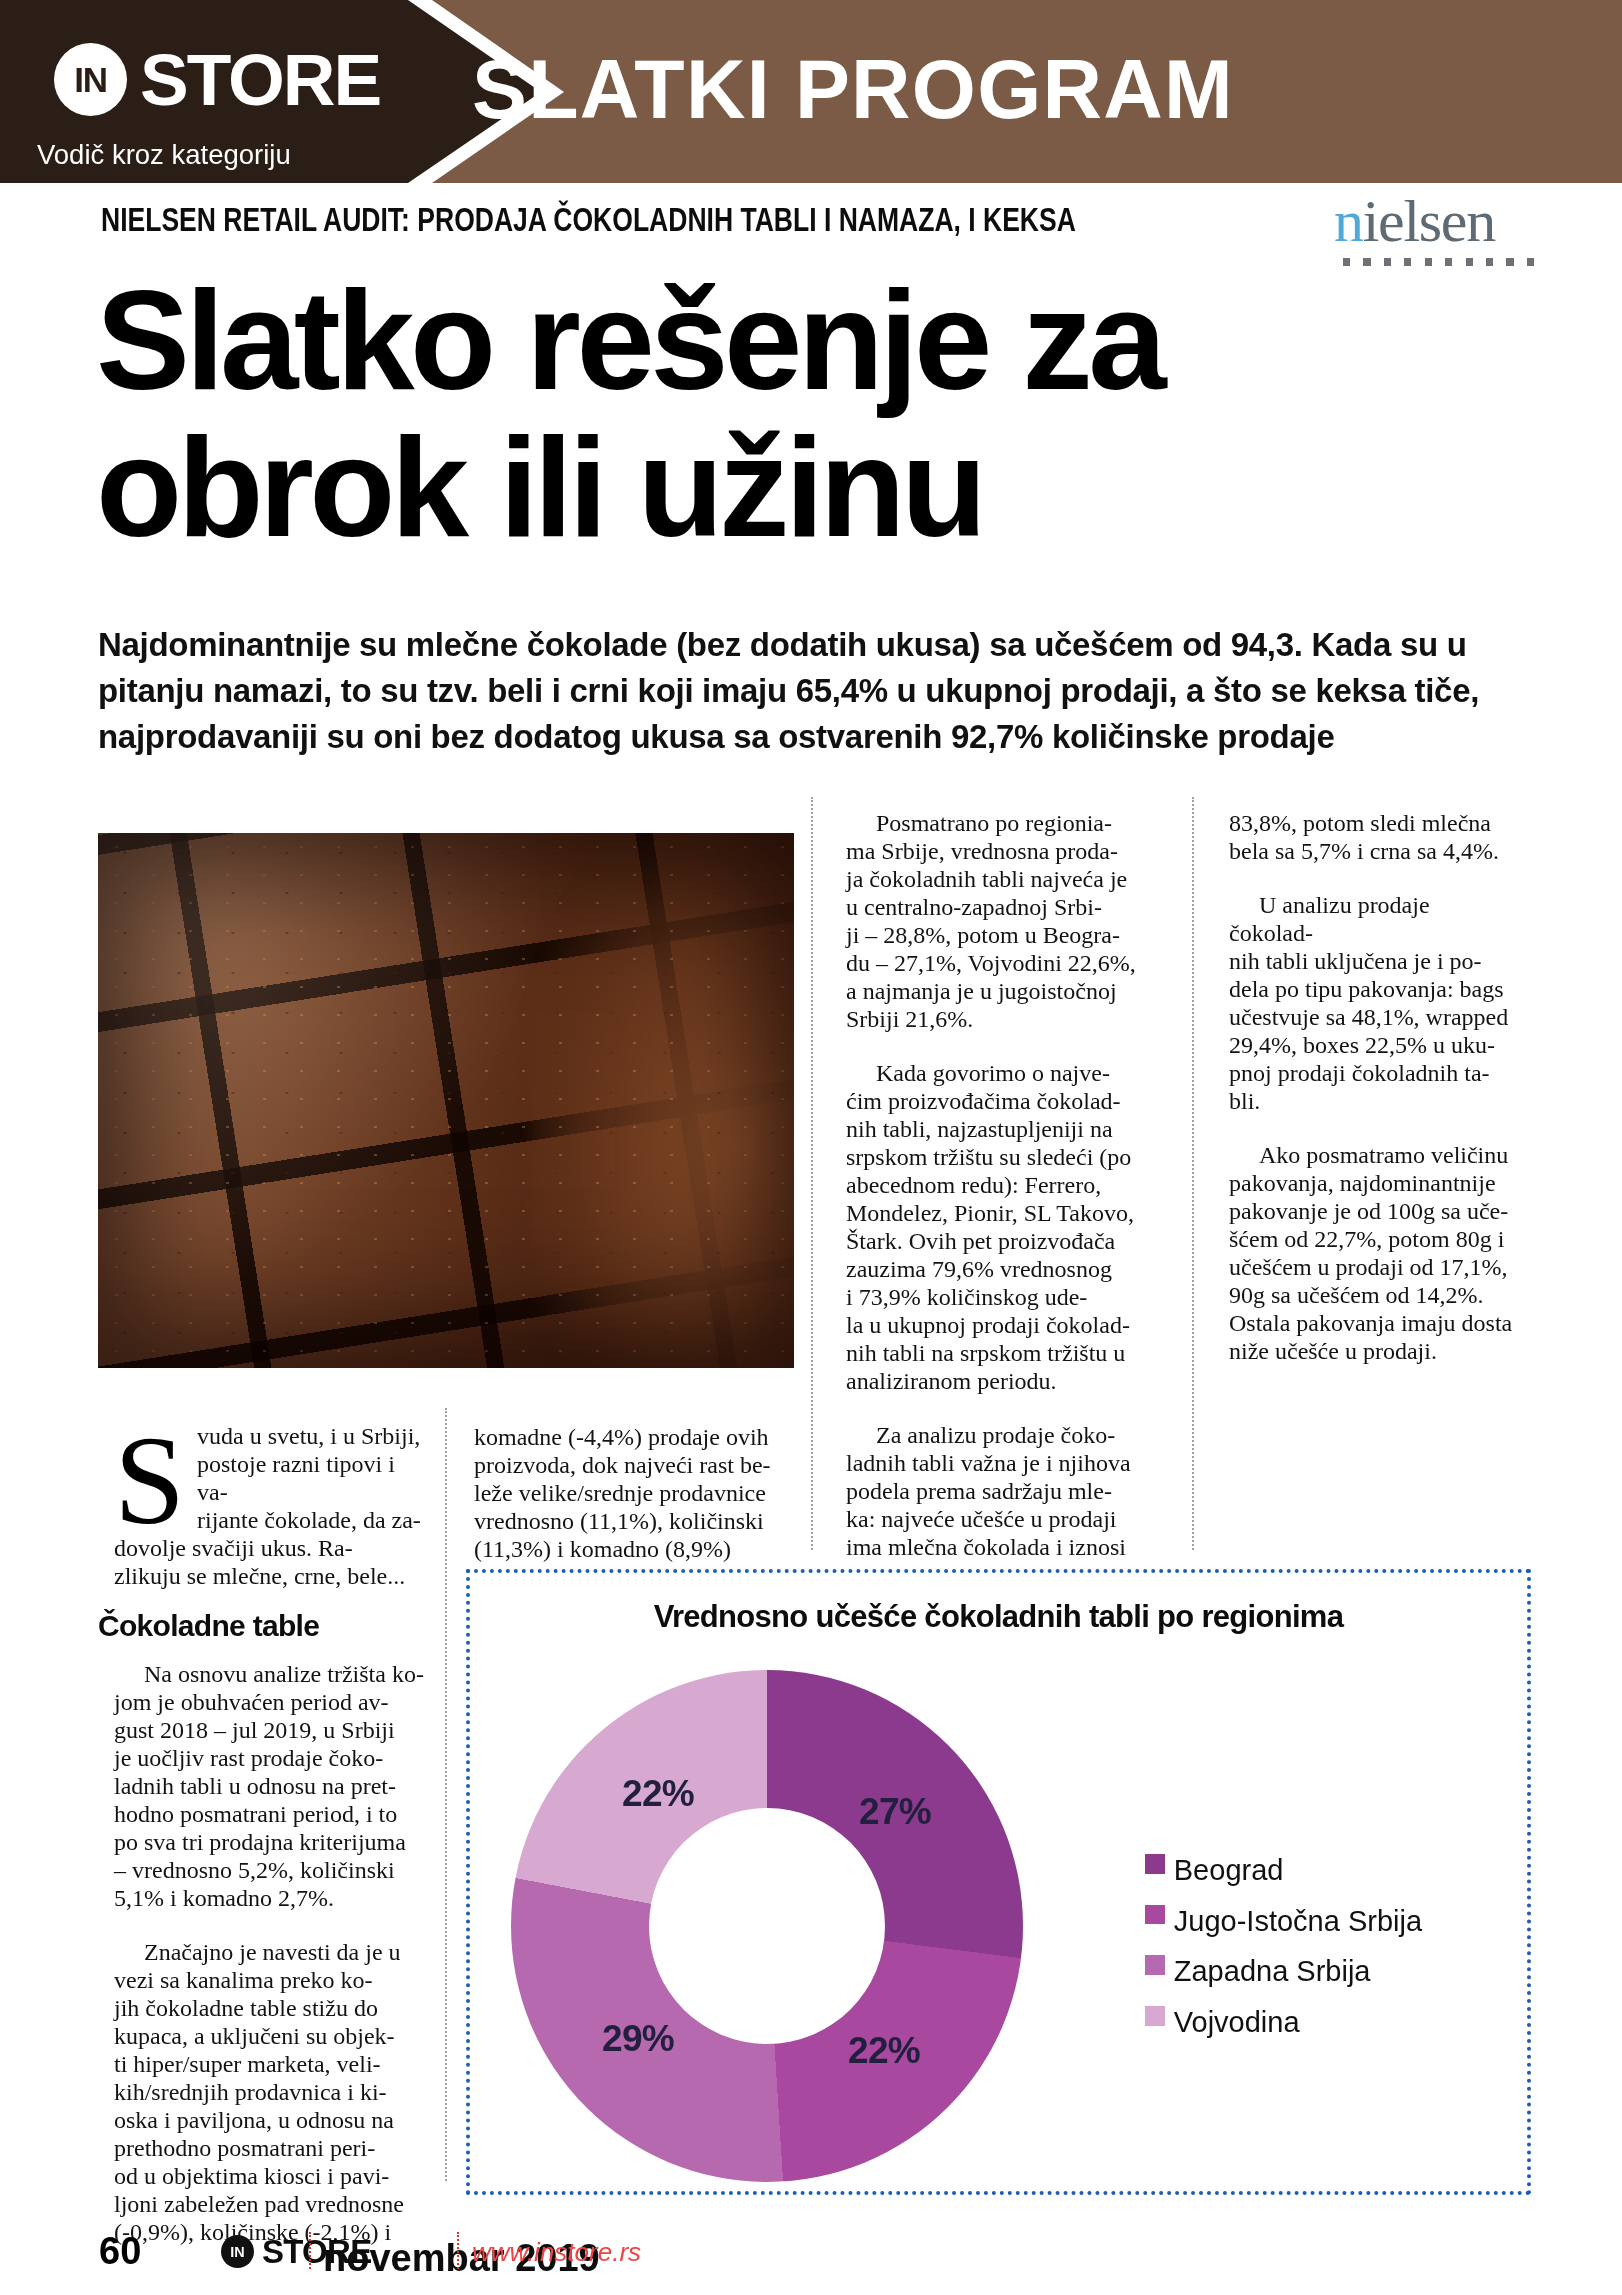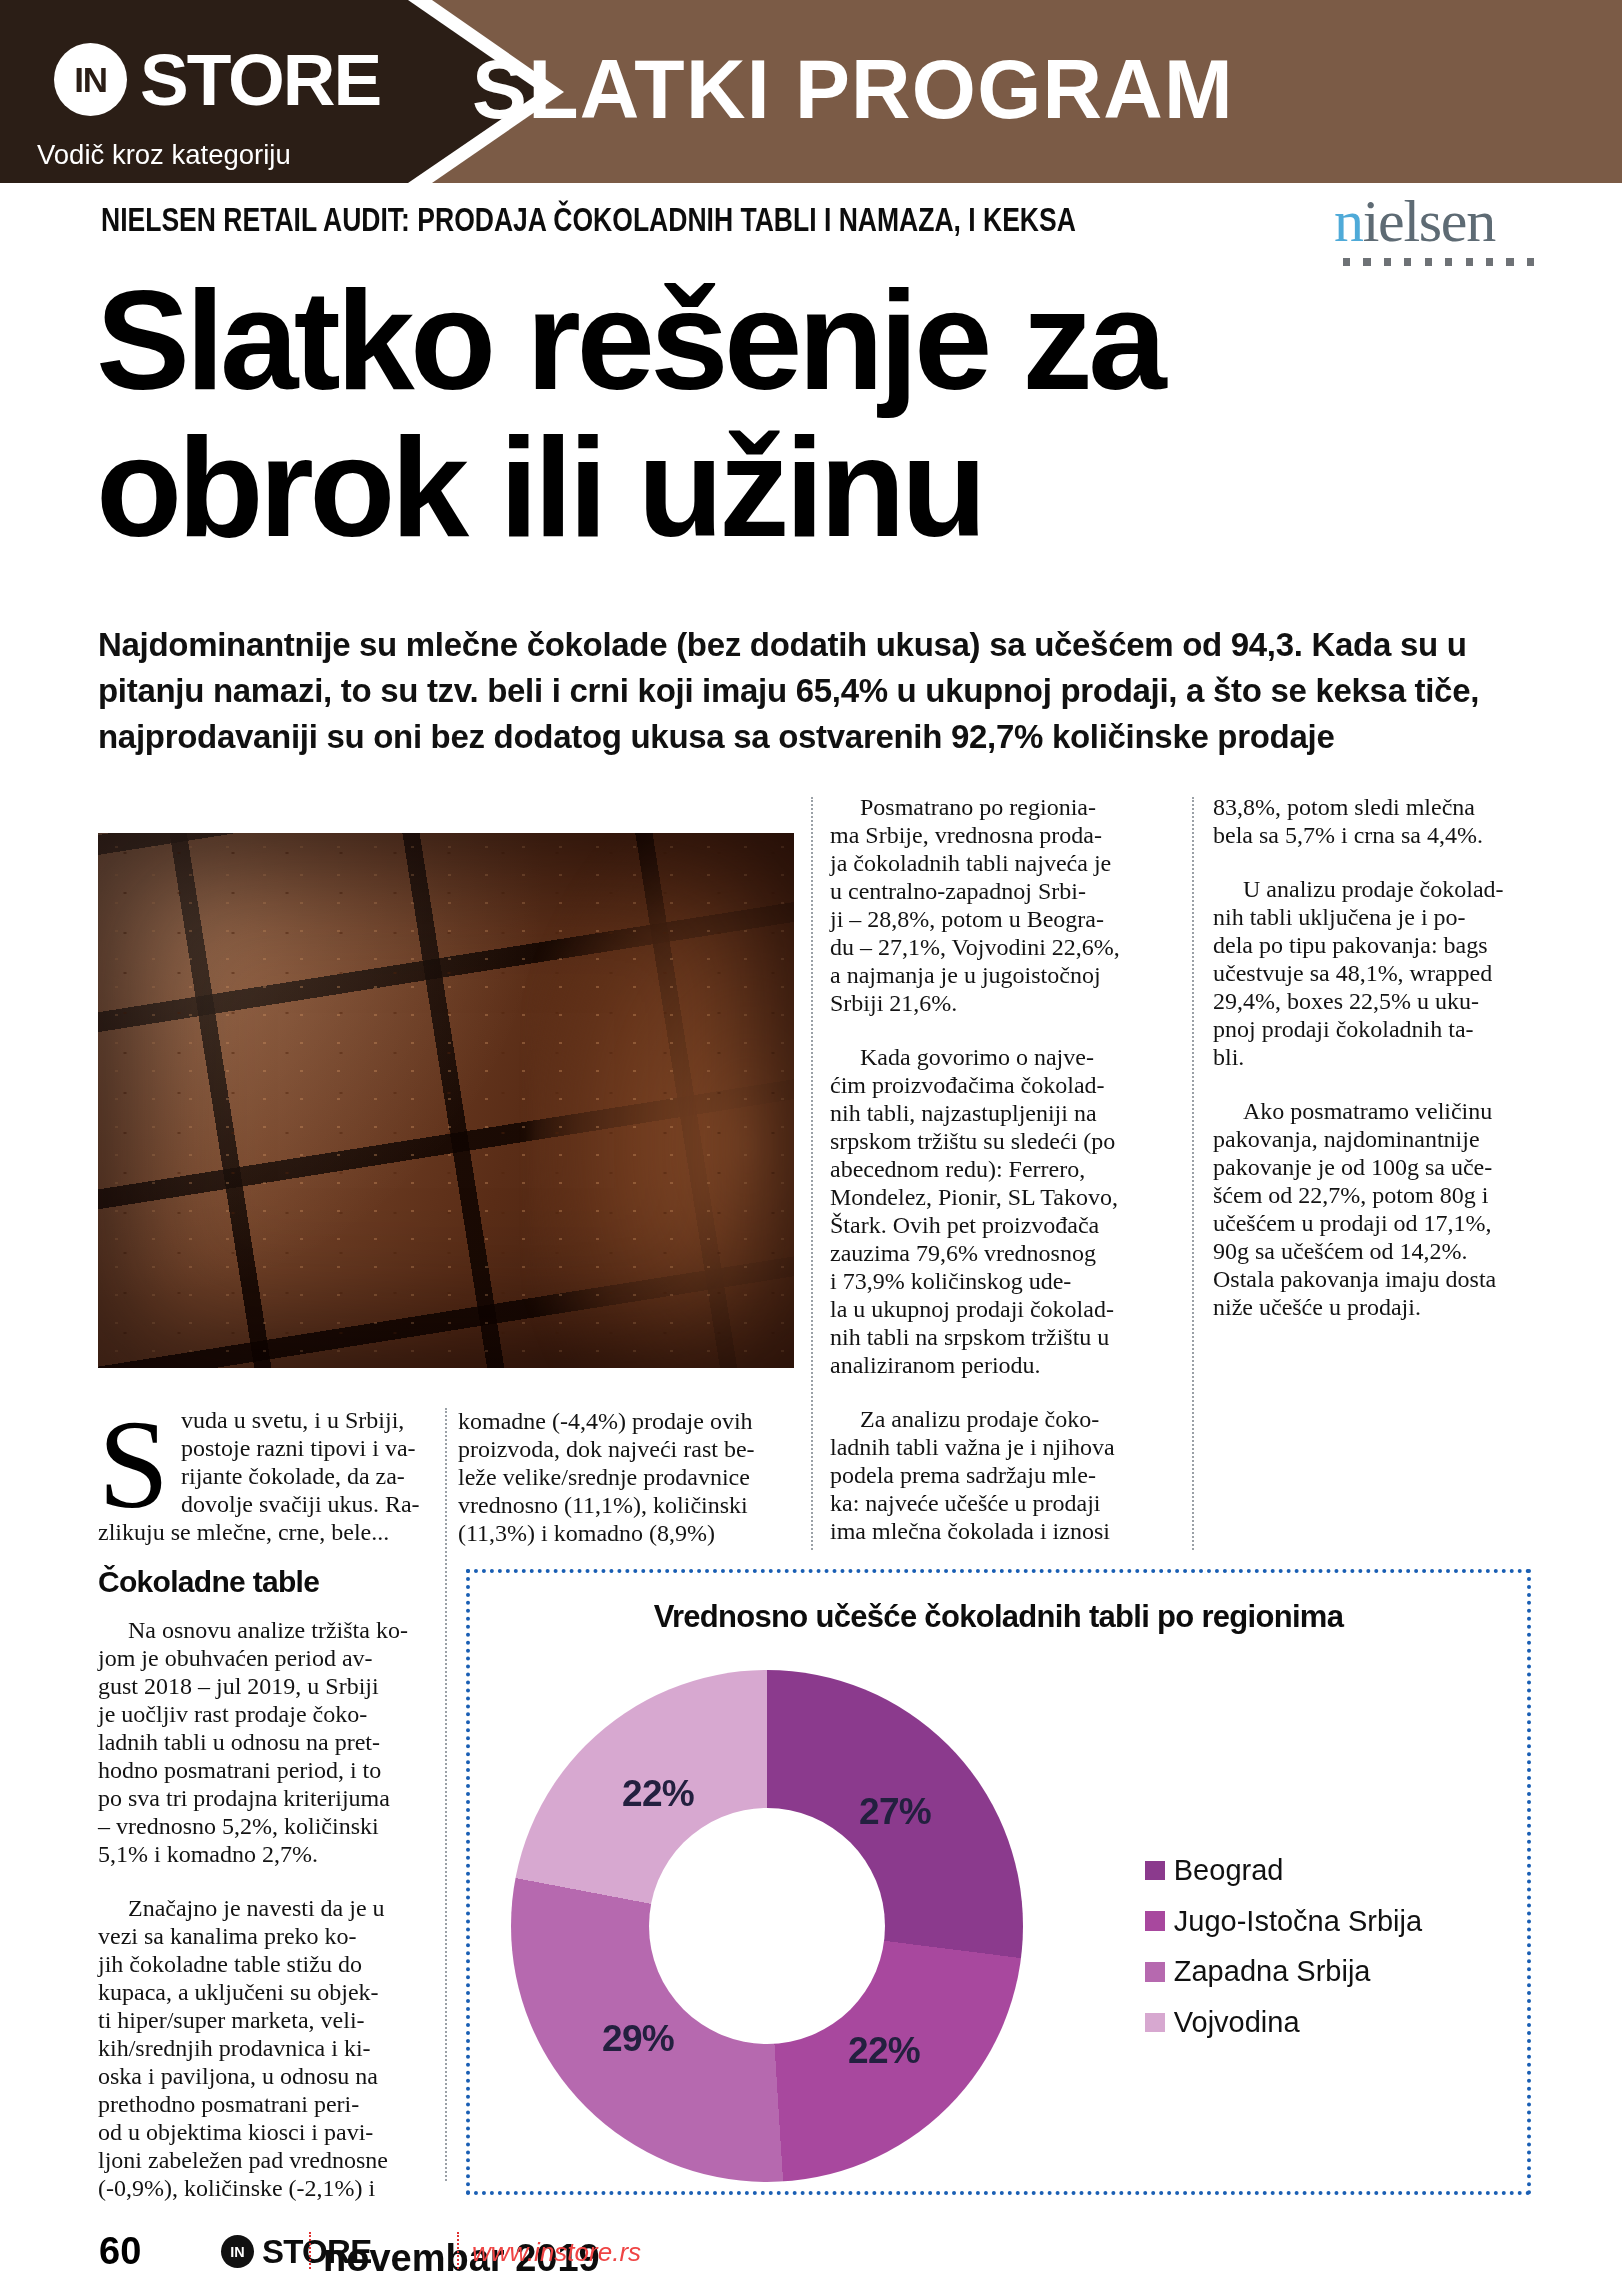--- a/index.html
+++ b/index.html
@@ -52,21 +52,21 @@
     background:radial-gradient(ellipse at 65% 55%, rgba(148,84,46,0.95), rgba(110,58,30,0.55) 55%, transparent 78%); filter:blur(5.2px); }
   .photo .speckles { position:absolute; inset:0; opacity:0.65;
     background-image:radial-gradient(rgba(214,152,102,0.55) 1.3px, transparent 2px),
                      radial-gradient(rgba(80,35,12,0.7) 1.3px, transparent 2px);
     background-size:37px 28px, 54px 40px; }
   .photo .vignette { position:absolute; inset:0; box-shadow:inset 0 0 118px 39px rgba(10,2,0,0.65); }
 
   
   .serif { font-family:"Liberation Serif", serif; font-size:24px; line-height:28px; color:#131313; }
   .col { position:absolute; }
-  .col p { margin:0; }
+  .col p { margin:16px; }
   .col p + p, .col .gap-top { margin-top:26px; }
   .indent { text-indent:30px; }
   .mid-col { left:830px; top:793px; width:348px; }
   .right-col { left:1213px; top:793px; width:322px; }
   .col1 { left:98px; top:1406px; width:349px; }
   .col2 { left:458px; top:1407px; width:349px; }
   .dropcap { float:left; font-family:"Liberation Serif", serif; font-weight:normal; font-size:128px; line-height:98px;
     padding:9.2px 11.8px 0 0; color:#000; }
   .section-heading { font-family:"Liberation Sans", sans-serif; font-weight:bold; font-size:30px; color:#0d0d0d;
     margin:22px 0 19.6px 0; letter-spacing:-0.7px; }
@@ -79,21 +79,21 @@
   
   .chart-box { position:absolute; left:466px; top:1569px; width:1065px; height:626px; background:#fff;
     border:4.6px dotted #1A5FB4; }
   .chart-title { margin-top:26px; text-align:center; font-weight:bold; font-size:31px; letter-spacing:-0.7px; color:#0d0d0d; }
   .donut { position:absolute; left:41px; top:97px; width:512px; height:512px; border-radius:50%; }
   .donut-hole { position:absolute; left:50%; top:50%; width:236px; height:236px; margin:-118px 0 0 -118px;
     border-radius:50%; background:#fff; }
   .slice-label { position:absolute; transform:translate(-50%,-50%); font-weight:bold; font-size:37px;
     color:#23203F; letter-spacing:-0.7px; }
   .legend { position:absolute; left:675px; top:281px; display:flex; flex-direction:column; gap:17.7px; }
-  .legend-row { display:flex; align-items:center; }
+  .legend-row { display:flex; align-items:flex-start; }
   .legend-swatch { width:19.6px; height:19.6px; display:inline-block; flex:0 0 auto; }
   .legend-label { margin-left:9.2px; font-size:29px; color:#111; }
 
   
   .footer { position:absolute; left:0; top:2229px; width:1623px; height:46px; }
   .page-num { position:absolute; left:99px; top:1.3px; font-weight:bold; font-size:38px; color:#000; }
   .f-brand { position:absolute; left:221px; top:3.9px; display:flex; align-items:center; }
   .f-circle { width:33px; height:33px; border-radius:50%; background:#111; color:#fff; display:flex;
     align-items:center; justify-content:center; font-weight:bold; font-size:14.4px; }
   .f-word { font-weight:bold; font-size:33px; color:#0d0d0d; margin-left:7.9px; letter-spacing:-0.7px; }

